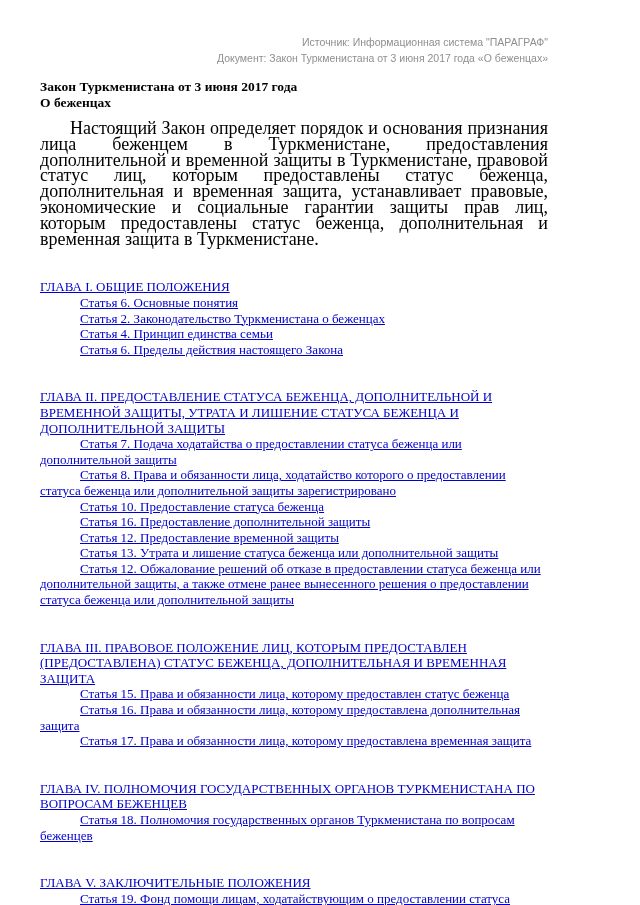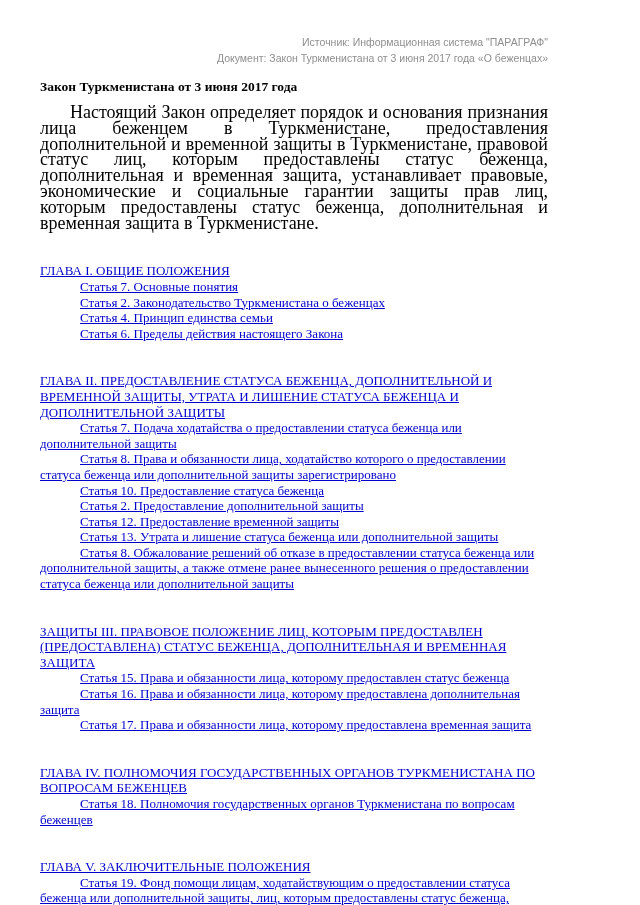--- a/index.html
+++ b/index.html
@@ -66,39 +66,40 @@
 
 <div class="page">
 
   <div class="meta-block">
     <div>Источник: Информационная система "ПАРАГРАФ"</div>
     <div>Документ: Закон Туркменистана от 3 июня 2017 года «О беженцах»</div>
   </div>
 
   <div class="title-block">
     <div>Закон Туркменистана от 3 июня 2017 года</div>
+    <div>О беженцах</div>
   </div>
 
   <p class="intro">Настоящий Закон определяет порядок и основания признания лица беженцем в Туркменистане, предоставления дополнительной и временной защиты в Туркменистане, правовой статус лиц, которым предоставлены статус беженца, дополнительная и временная защита, устанавливает правовые, экономические и социальные гарантии защиты прав лиц, которым предоставлены статус беженца, дополнительная и временная защита в Туркменистане.</p>
 
   <div class="toc">
       <p class="toc-item chapter"><a class="toc-link">ГЛАВА I. ОБЩИЕ ПОЛОЖЕНИЯ</a></p>
-      <p class="toc-item article"><a class="toc-link">Статья 7. Основные понятия</a></p>
+      <p class="toc-item article"><a class="toc-link">Статья 6. Основные понятия</a></p>
       <p class="toc-item article"><a class="toc-link">Статья 2. Законодательство Туркменистана о беженцах</a></p>
       <p class="toc-item article"><a class="toc-link">Статья 4. Принцип единства семьи</a></p>
       <p class="toc-item article"><a class="toc-link">Статья 6. Пределы действия настоящего Закона</a></p>
       <p class="toc-item chapter"><a class="toc-link">ГЛАВА II. ПРЕДОСТАВЛЕНИЕ СТАТУСА БЕЖЕНЦА, ДОПОЛНИТЕЛЬНОЙ И ВРЕМЕННОЙ ЗАЩИТЫ, УТРАТА И ЛИШЕНИЕ СТАТУСА БЕЖЕНЦА И ДОПОЛНИТЕЛЬНОЙ ЗАЩИТЫ</a></p>
       <p class="toc-item article"><a class="toc-link">Статья 7. Подача ходатайства о предоставлении статуса беженца или дополнительной защиты</a></p>
       <p class="toc-item article"><a class="toc-link">Статья 8. Права и обязанности лица, ходатайство которого о предоставлении статуса беженца или дополнительной защиты зарегистрировано</a></p>
       <p class="toc-item article"><a class="toc-link">Статья 10. Предоставление статуса беженца</a></p>
-      <p class="toc-item article"><a class="toc-link">Статья 2. Предоставление дополнительной защиты</a></p>
+      <p class="toc-item article"><a class="toc-link">Статья 16. Предоставление дополнительной защиты</a></p>
       <p class="toc-item article"><a class="toc-link">Статья 12. Предоставление временной защиты</a></p>
       <p class="toc-item article"><a class="toc-link">Статья 13. Утрата и лишение статуса беженца или дополнительной защиты</a></p>
-      <p class="toc-item article"><a class="toc-link">Статья 8. Обжалование решений об отказе в предоставлении статуса беженца или дополнительной защиты, а также отмене ранее вынесенного решения о предоставлении статуса беженца или дополнительной защиты</a></p>
-      <p class="toc-item chapter"><a class="toc-link">ЗАЩИТЫ III. ПРАВОВОЕ ПОЛОЖЕНИЕ ЛИЦ, КОТОРЫМ ПРЕДОСТАВЛЕН (ПРЕДОСТАВЛЕНА) СТАТУС БЕЖЕНЦА, ДОПОЛНИТЕЛЬНАЯ И ВРЕМЕННАЯ ЗАЩИТА</a></p>
+      <p class="toc-item article"><a class="toc-link">Статья 12. Обжалование решений об отказе в предоставлении статуса беженца или дополнительной защиты, а также отмене ранее вынесенного решения о предоставлении статуса беженца или дополнительной защиты</a></p>
+      <p class="toc-item chapter"><a class="toc-link">ГЛАВА III. ПРАВОВОЕ ПОЛОЖЕНИЕ ЛИЦ, КОТОРЫМ ПРЕДОСТАВЛЕН (ПРЕДОСТАВЛЕНА) СТАТУС БЕЖЕНЦА, ДОПОЛНИТЕЛЬНАЯ И ВРЕМЕННАЯ ЗАЩИТА</a></p>
       <p class="toc-item article"><a class="toc-link">Статья 15. Права и обязанности лица, которому предоставлен статус беженца</a></p>
       <p class="toc-item article"><a class="toc-link">Статья 16. Права и обязанности лица, которому предоставлена дополнительная защита</a></p>
       <p class="toc-item article"><a class="toc-link">Статья 17. Права и обязанности лица, которому предоставлена временная защита</a></p>
       <p class="toc-item chapter"><a class="toc-link">ГЛАВА IV. ПОЛНОМОЧИЯ ГОСУДАРСТВЕННЫХ ОРГАНОВ ТУРКМЕНИСТАНА ПО ВОПРОСАМ БЕЖЕНЦЕВ</a></p>
       <p class="toc-item article"><a class="toc-link">Статья 18. Полномочия государственных органов Туркменистана по вопросам беженцев</a></p>
       <p class="toc-item chapter"><a class="toc-link">ГЛАВА V. ЗАКЛЮЧИТЕЛЬНЫЕ ПОЛОЖЕНИЯ</a></p>
       <p class="toc-item article"><a class="toc-link">Статья 19. Фонд помощи лицам, ходатайствующим о предоставлении статуса беженца или дополнительной защиты, лиц, которым предоставлены статус беженца, дополнительная и временная защита</a></p>
     </div>
 
 </div>

